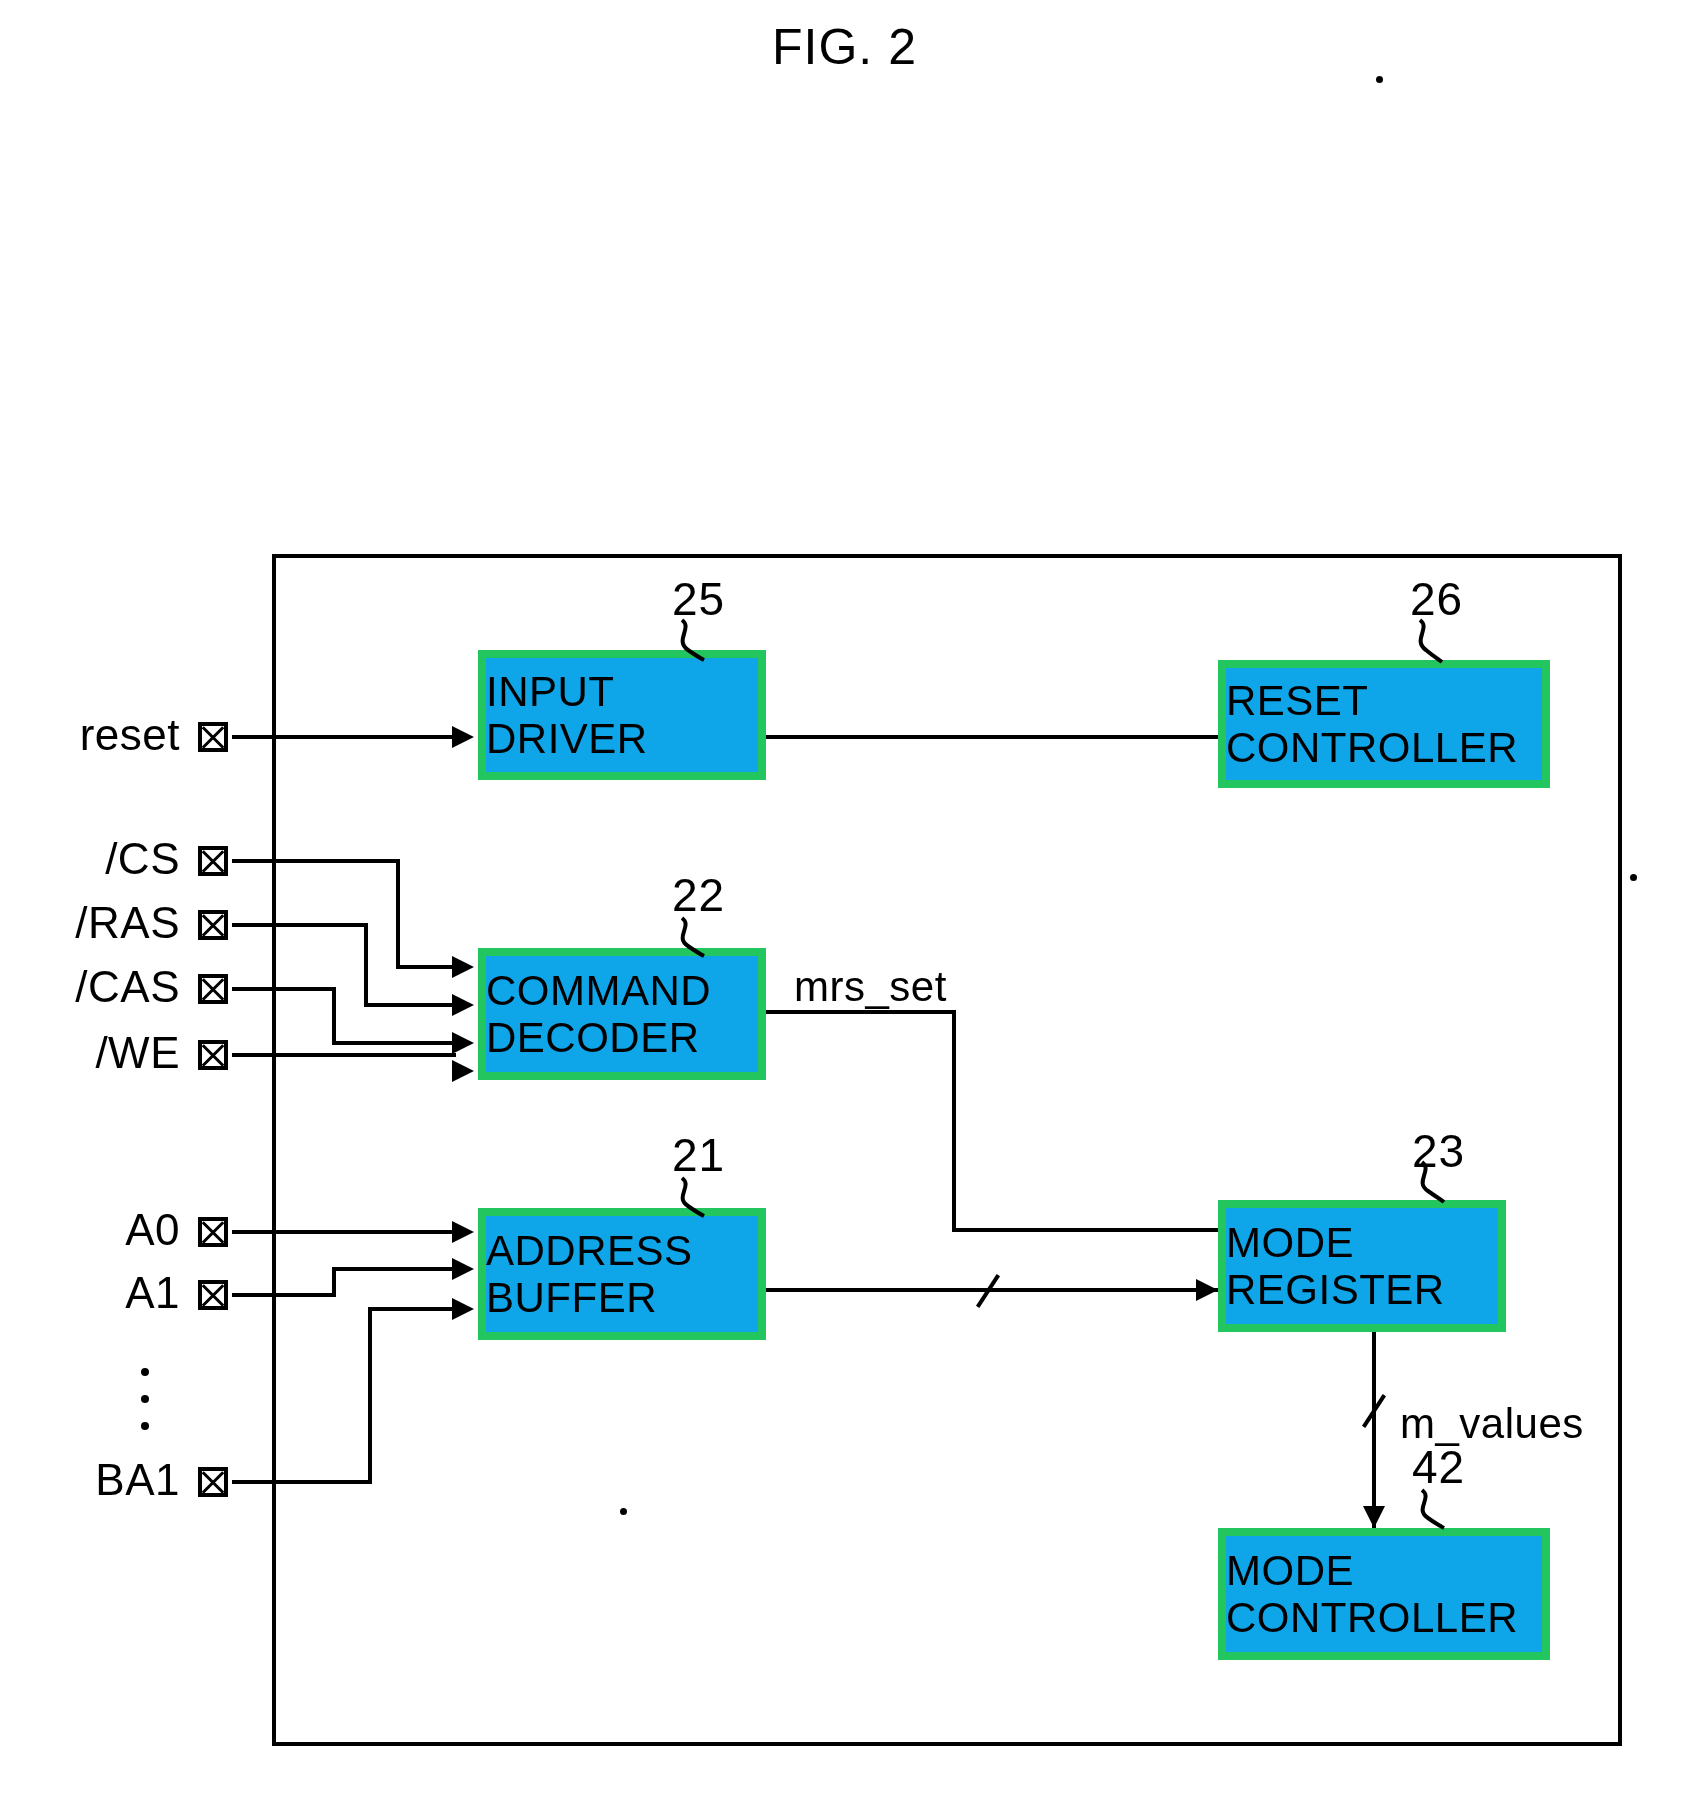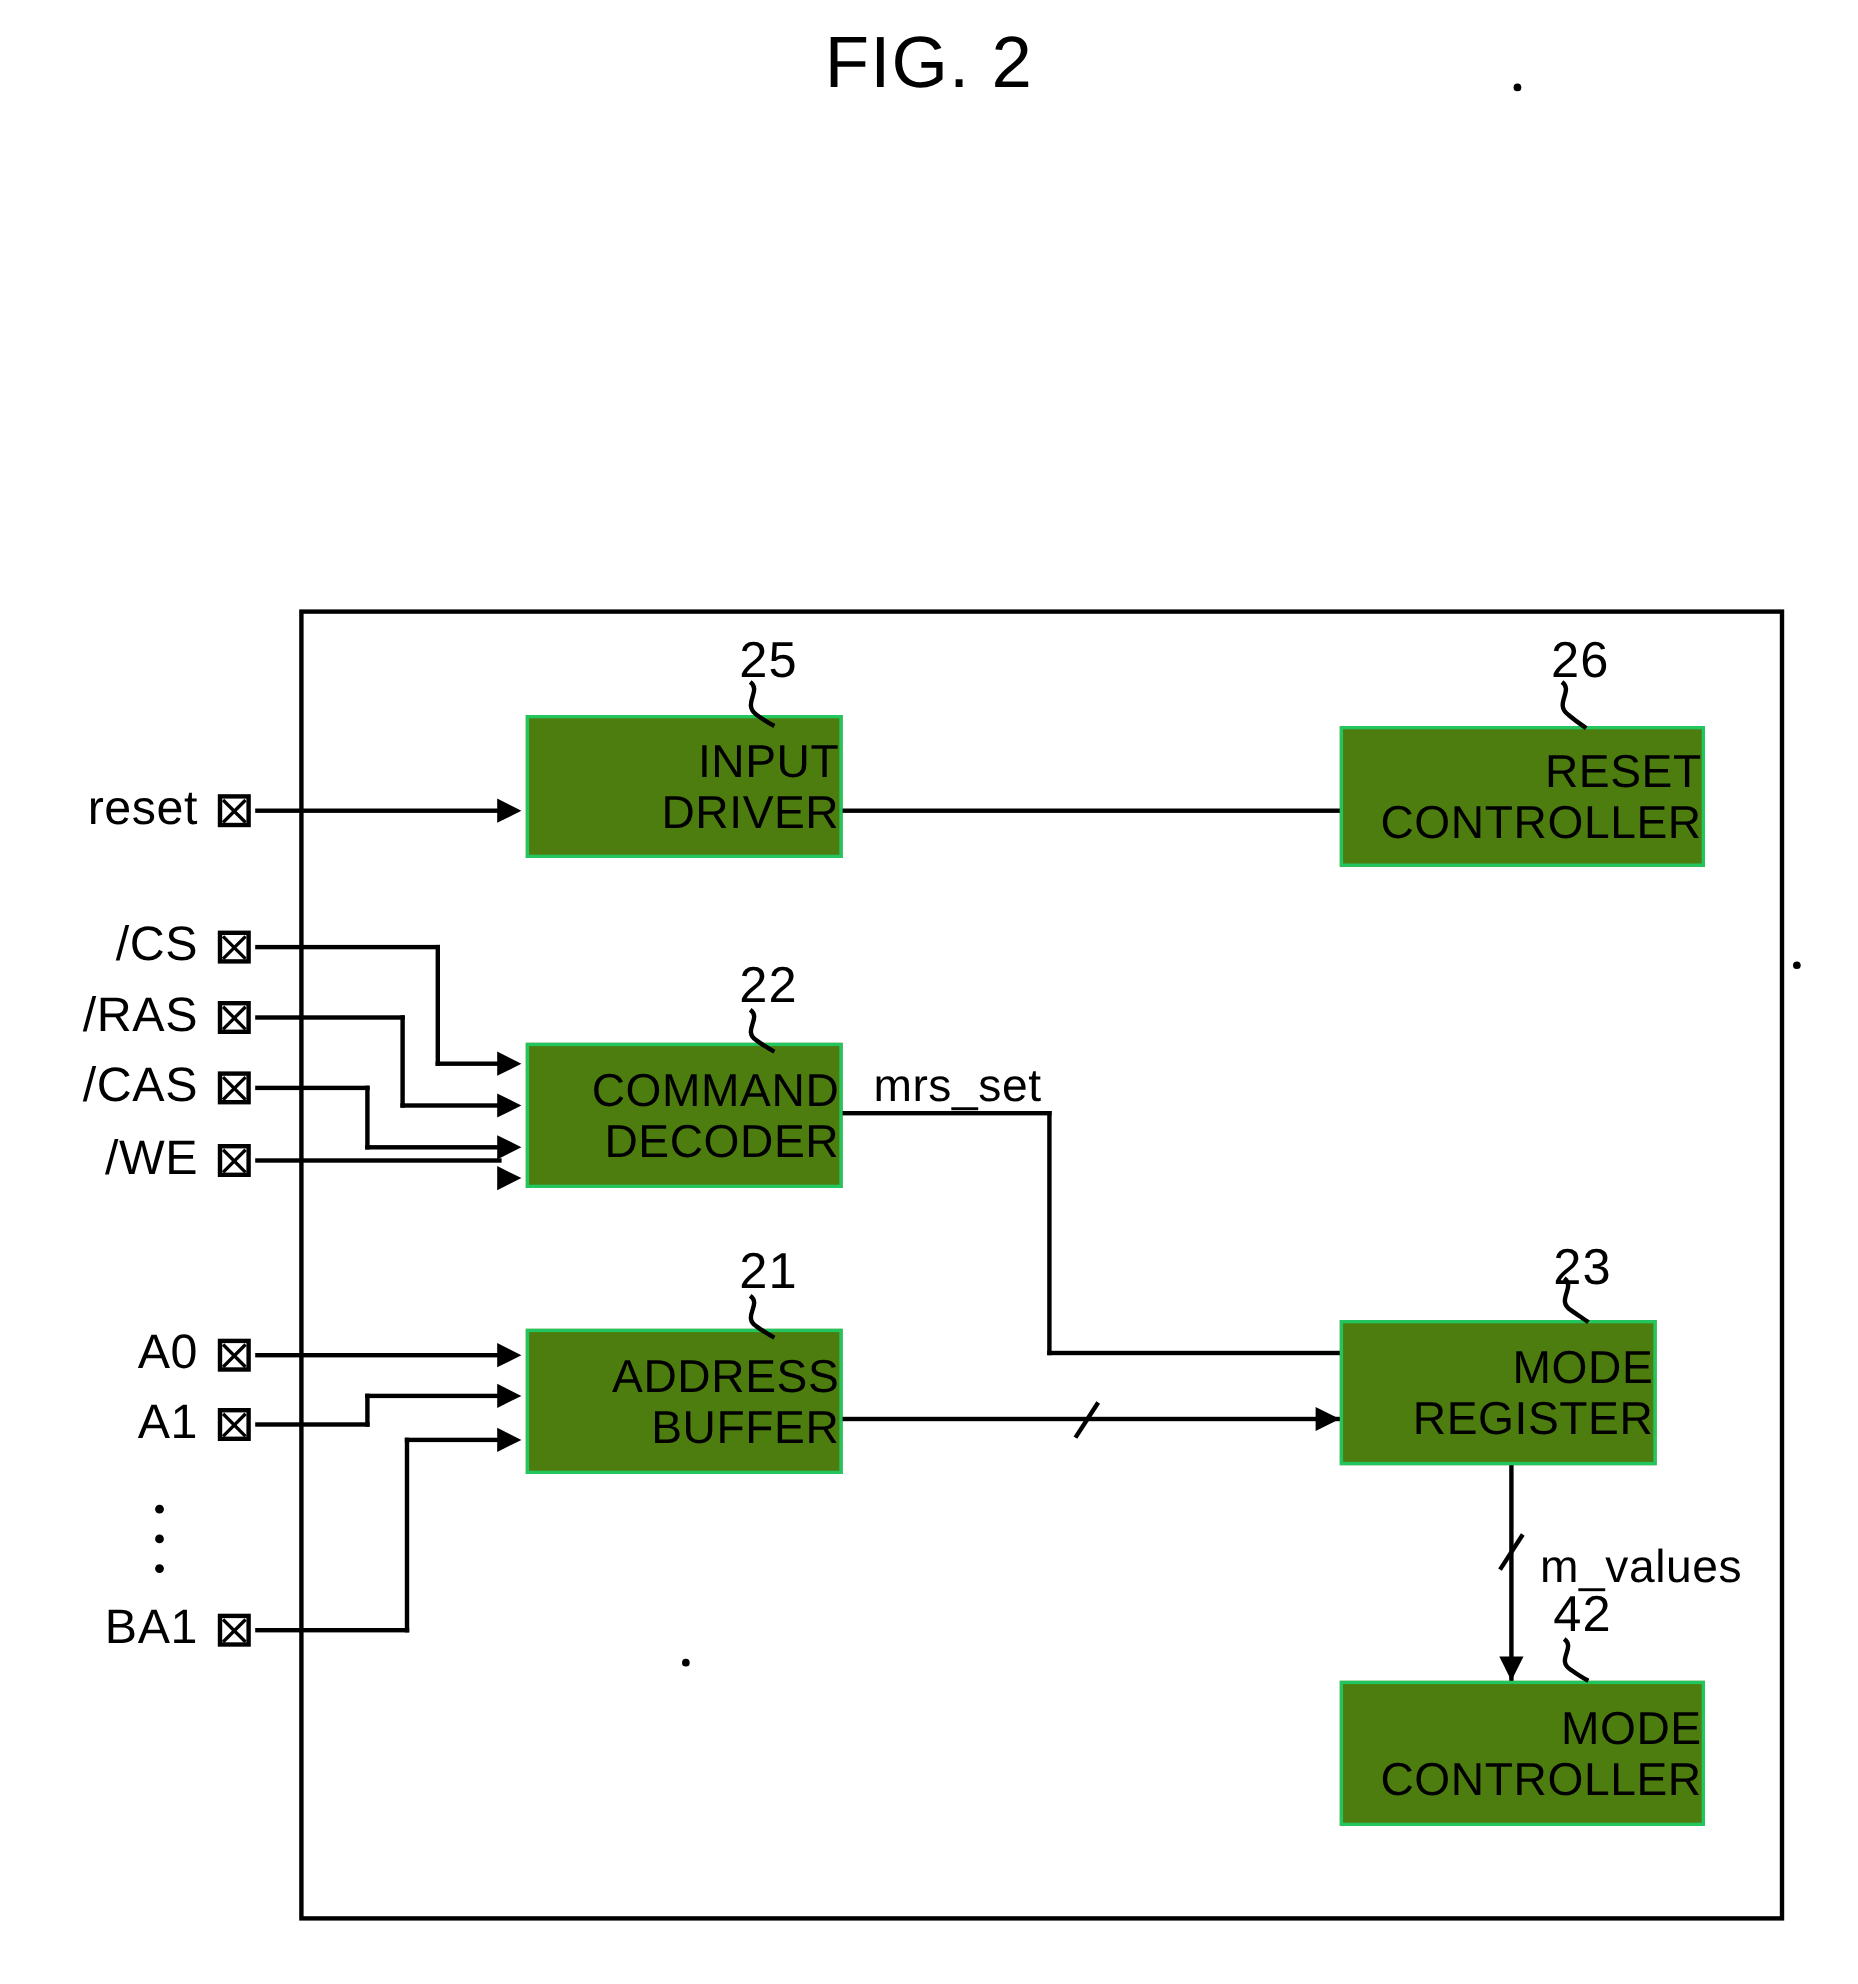--- a/index.html
+++ b/index.html
@@ -18,21 +18,21 @@
     background: #ffffff;
     overflow: hidden;
   }
 
   
   .fig-title {
     position: absolute;
     left: 0;
     width: 1689px;
     text-align: center;
-    font-size: 66px;
+    font-size: 50px;
     letter-spacing: 1px;
     font-weight: 400;
   }
   #fig-title-main { top: 18px; }
   #fig-title-sub  { top: 92px; font-size: 54px; }
 
   
   .hline {
     position: absolute;
     background: #000;
@@ -46,25 +46,25 @@
   .outer-frame {
     position: absolute;
     border: 4px solid #000;
     box-sizing: border-box;
   }
 
   
   .block {
     position: absolute;
     box-sizing: border-box;
-    border: 3px solid #22c55e;
-    background: #4d7c0f;
+    border: 8px solid #22c55e;
+    background: #0ea5e9;
     display: flex;
     flex-direction: column;
-    align-items: flex-end;
+    align-items: flex-start;
     justify-content: center;
     font-size: 42px;
     line-height: 1.12;
     text-align: center;
     letter-spacing: 0.5px;
   }
   .block .l1, .block .l2 { display: block; white-space: nowrap; }
 
   
   .pin-label {

